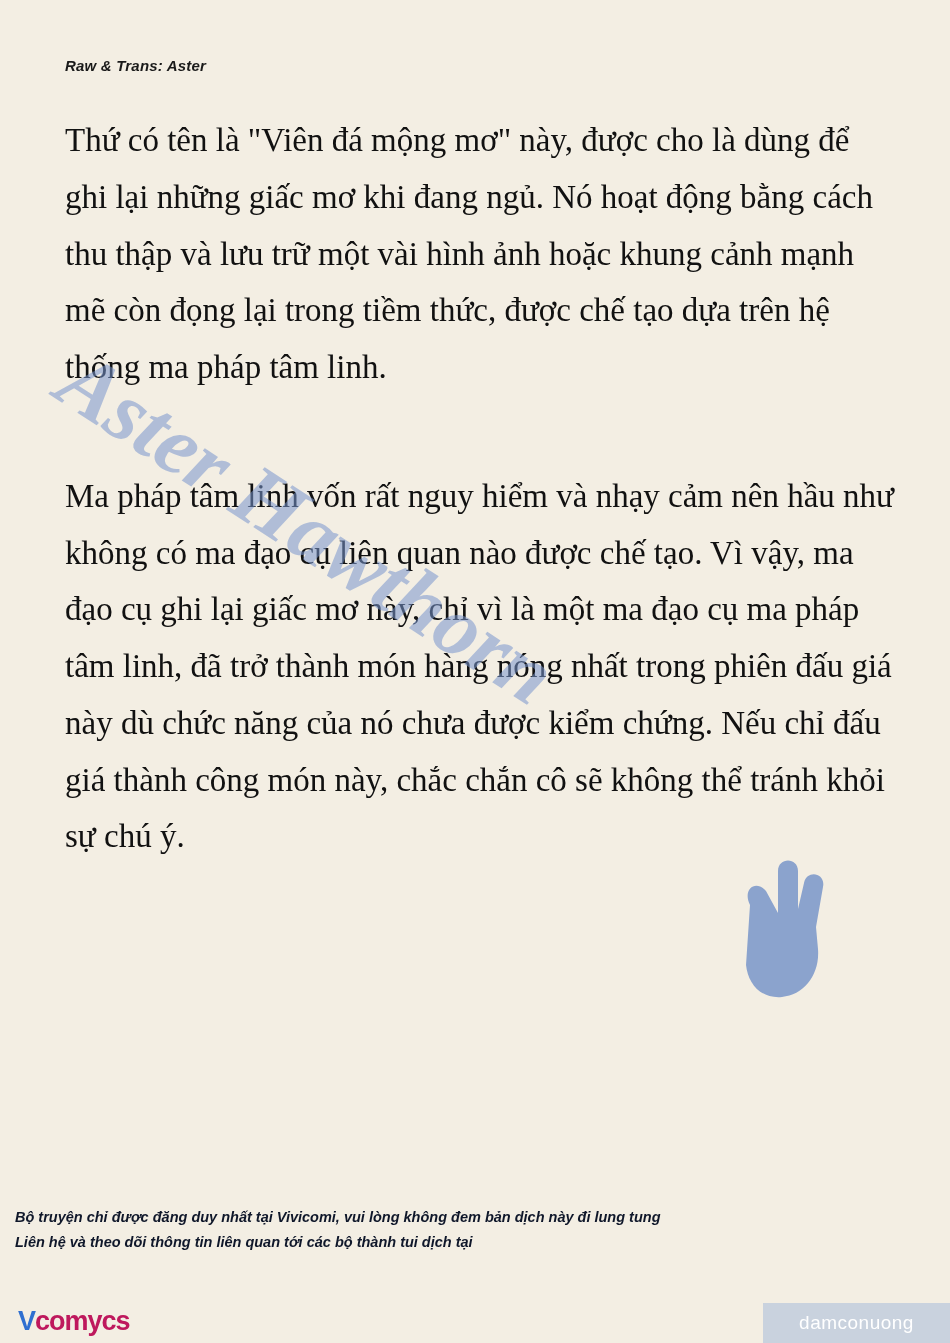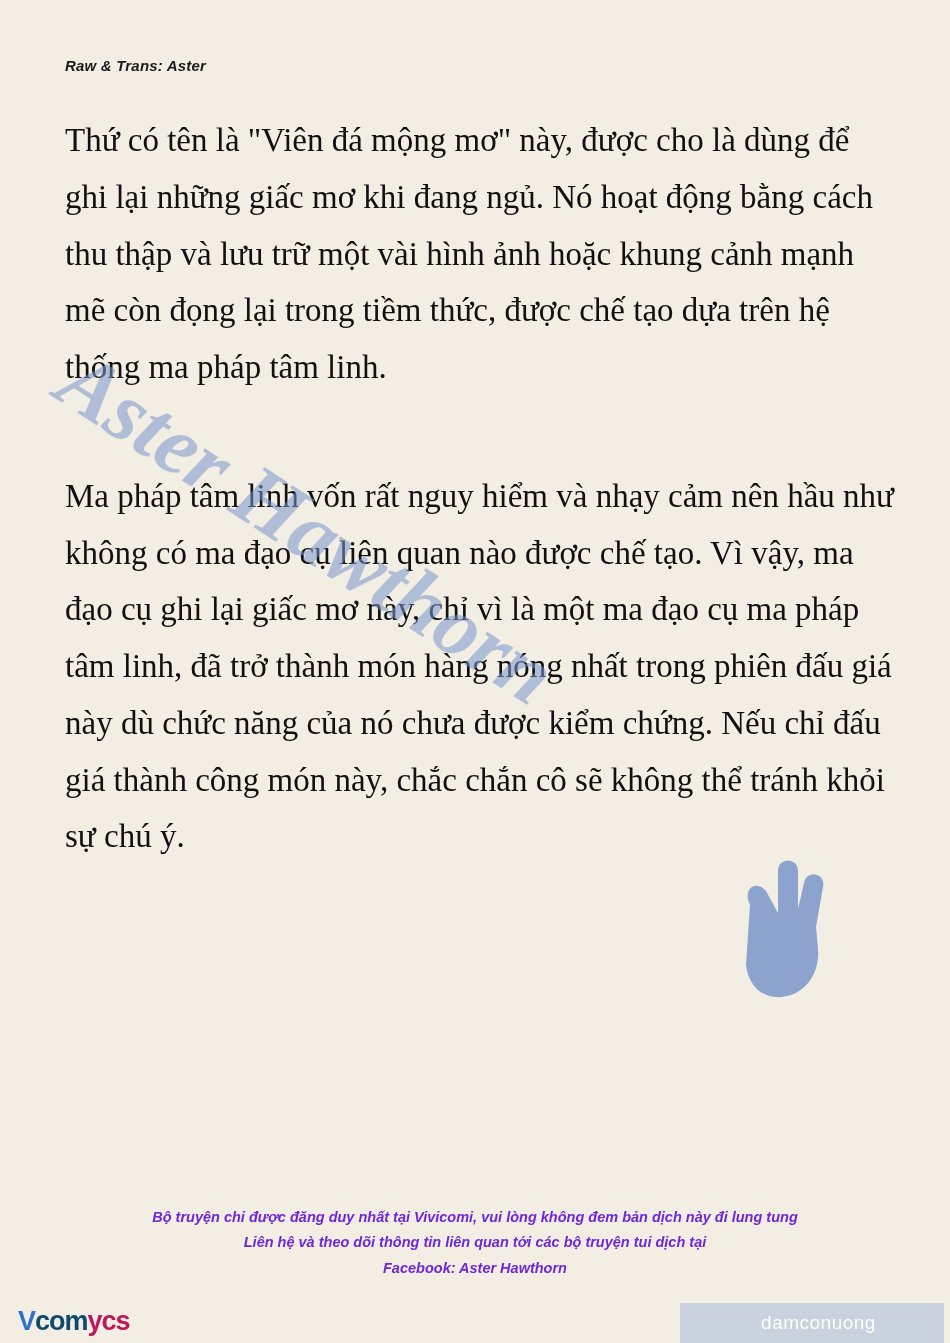--- a/index.html
+++ b/index.html
@@ -69,66 +69,65 @@
     width: 120px;
     height: 160px;
     pointer-events: none;
     opacity: 0.78;
   }
   .footer-note {
     position: absolute;
     left: 0;
     right: 0;
     top: 1205px;
-    text-align: center;
     font-family: "Liberation Sans", sans-serif;
     font-size: 14.5px;
     font-weight: bold;
     font-style: italic;
-    color: #6d28d9;
+    color: #0f172a;
     line-height: 1.75;
+    padding-left: 15px;
   }
   .footer-note div {
     white-space: nowrap;
   }
   .brand {
     position: absolute;
     left: 18px;
     bottom: 6px;
     font-family: "Liberation Sans", sans-serif;
     font-size: 27px;
     font-weight: bold;
     letter-spacing: -1px;
     color: #2f6fd0;
   }
   .brand .v {
     color: #2f6fd0;
   }
   .brand .mid {
-    color: #0c4a6e;
+    color: #be185d;
     margin-top: 20px;
   }
   .brand .y {
     color: #be185d;
   }
   .watermark-right {
     position: absolute;
-    right: 6px;
+    right: 0;
     bottom: 0;
-    width: 251px;
+    width: 187px;
     height: 40px;
     background: #c9d2de;
     display: flex;
     align-items: center;
     justify-content: center;
     font-family: "Liberation Sans", sans-serif;
     font-size: 19px;
     color: #ffffff;
     letter-spacing: 0.5px;
-    padding-left: 13px;
   }
 </style>
 </head>
 <body>
 
 <div class="page">
 
   <div class="credit-top">Raw &amp; Trans: Aster</div>
 
   <div class="body-text">
@@ -141,22 +140,21 @@
   <div class="hand-mark">
     <svg viewBox="0 0 120 160" width="120" height="160" aria-hidden="true">
       <g fill="#6f8fc8">
         <path d="M30 60 C22 44 36 34 46 46 L58 68 L58 26 C58 12 78 12 78 26 L78 64 L84 38 C87 24 106 28 103 42 L96 82 L98 104 C100 130 84 150 62 152 C40 154 28 138 26 120 Z"></path>
       </g>
     </svg>
   </div>
 
   <div class="footer-note">
     <div>Bộ truyện chỉ được đăng duy nhất tại Vivicomi, vui lòng không đem bản dịch này đi lung tung</div>
-    <div>Liên hệ và theo dõi thông tin liên quan tới các bộ truyện tui dịch tại</div>
-    <div>Facebook: Aster Hawthorn</div>
+    <div>Liên hệ và theo dõi thông tin liên quan tới các bộ thành tui dịch tại</div>
   </div>
 
   <div class="brand">
     <span class="v">V</span><span class="mid">com</span><span class="y">ycs</span>
   </div>
 
   <div class="watermark-right">damconuong</div>
 
 </div>
 

